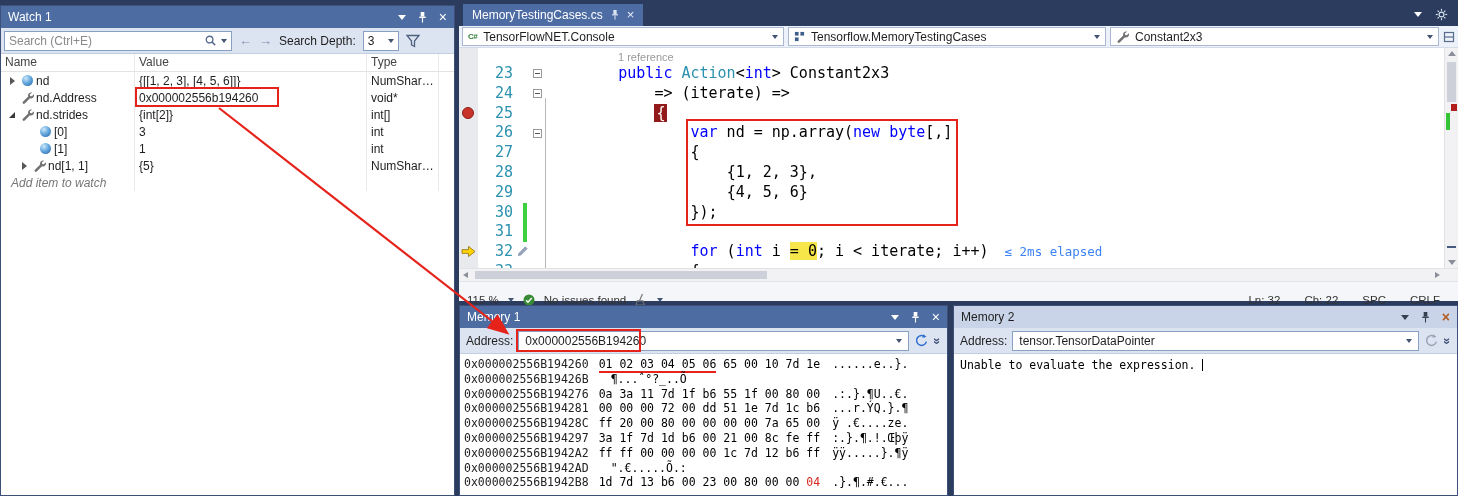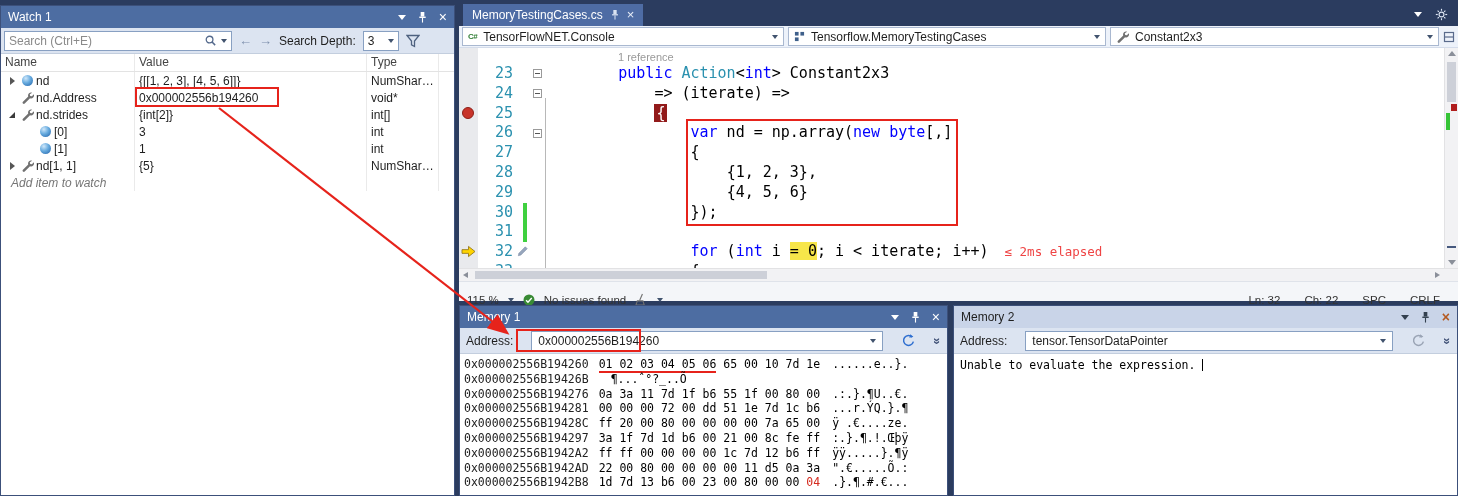--- a/index.html
+++ b/index.html
@@ -66,21 +66,21 @@
 .lens-row{display:flex;height:16px;line-height:16px}
 .c-bp{flex:0 0 19px;position:relative}
 .c-num{flex:0 0 40px;text-align:right;color:#2b91af;padding-right:5px}
 .c-mark{flex:0 0 10px;position:relative}
 .c-out{flex:0 0 18px;position:relative;display:flex;align-items:center;justify-content:center}
 .c-text{flex:1;white-space:pre;color:#000}
 .tk-k{color:#0000ff}.tk-t{color:#2b91af}.tk-p{color:#000}
 .tk-hl{background:#f7e64a;color:#000}
 .tk-bp{background:#921a1a;color:#fff;padding:0 2px}
 .lens-text{color:#9a9a9a;font-size:11px;font-family:"Liberation Sans",sans-serif;margin-left:72px}
-.tip{color:#ef4444;font-size:12.5px;margin-left:16px}
+.tip{color:#3b82f6;font-size:12.5px;margin-left:16px}
 .out-box{width:9px;height:9px;border:1px solid #9a9a9a;background:#fff;position:relative}
 .out-box::before{content:"";position:absolute;left:1px;right:1px;top:3px;height:1px;background:#555}
 .bp-dot{position:absolute;left:3px;top:3.5px;width:12px;height:12px;border-radius:50%;background:#c8342a;border:1px solid #8e1f17}
 .cur-arrow{position:absolute;left:2px;top:3px}
 .chg-bar{position:absolute;left:5px;top:0;bottom:0;width:4px;background:#3fd03f}
 .pencil{position:absolute;left:-1px;top:3px}
 .vline{position:absolute;left:86px;top:50px;height:174px;border-left:1px solid #b8b8b8;z-index:0}
 
 .vsb{position:absolute;right:0;top:0;bottom:0;width:14px;background:#f2f2f4;border-left:1px solid #e2e2e4;z-index:2}
 .vsb .up{position:absolute;top:3px;left:3px;width:0;height:0;border-left:4px solid transparent;border-right:4px solid transparent;border-bottom:5px solid #8a8f99}
@@ -94,21 +94,21 @@
 .hscroll .lt{position:absolute;left:4px;top:3px;width:0;height:0;border-top:3.5px solid transparent;border-bottom:3.5px solid transparent;border-right:5px solid #8a8f99}
 .hscroll .rt{position:absolute;right:18px;top:3px;width:0;height:0;border-top:3.5px solid transparent;border-bottom:3.5px solid transparent;border-left:5px solid #8a8f99}
 .hscroll .thumb{position:absolute;left:16px;top:2px;bottom:2px;width:292px;background:#cdd0d8}
 .estatus{height:20px;flex:0 0 20px;background:#f4f6f9;display:flex;align-items:center;font-size:11.5px;color:#333;padding:16px 18px 0 8px;gap:9px;border-top:1px solid #dfe3ea}
 .est-right{margin-left:auto;display:flex;gap:24px}
 
 
 .bottom-row{display:flex;margin-top:4px;flex:1;min-height:0}
 .mem1{width:489px;flex:0 0 489px}
 .mem2{flex:1;margin-left:5px}
-.mem-toolbar{height:26px;flex:0 0 26px;background:#dce4f1;display:flex;align-items:center;padding:0 6px;gap:18px;font-size:12px;border-bottom:1px solid #c3cede}
+.mem-toolbar{height:26px;flex:0 0 26px;background:#dce4f1;display:flex;align-items:center;padding:0 6px;gap:5px;font-size:12px;border-bottom:1px solid #c3cede}
 .addr-combo{flex:1;height:20px;background:#fff;border:1px solid #88a0c2;display:flex;align-items:center;padding:0 6px;gap:4px;position:relative}
 .addr-combo .txt{flex:1;font-size:12px;white-space:nowrap;overflow:hidden}
 .overflow{color:#44557a;font-weight:bold;font-size:12px;transform:rotate(90deg)}
 .mem-body{flex:1;background:#fff;font-family:"DejaVu Sans Mono",monospace;font-size:11.5px;line-height:14.8px;padding:3px 0 0 4px;overflow:hidden;color:#000}
 .mem-row{display:flex;white-space:pre}
 .m-addr{color:#222;margin-right:10px}
 .m-ascii{margin-left:12px}
 .u{border-bottom:2px solid #e6231b}
 .r{color:#d42a1e}
 .cursorbar{display:inline-block;width:1px;height:12px;background:#000;margin-left:7px;vertical-align:-2px}
@@ -243,21 +243,21 @@
                 <span class="wicon">
                   <span class="sphere"></span>
                 </span>
                 <span class="nm">[1]</span>
               </div>
               <div class="wcell wval">1</div>
               <div class="wcell wtype">int</div>
               <div class="wcell wfill"></div>
             </div>
             <div class="watch-row">
-              <div class="wcell wname" style="padding-left: 4px;">
+              <div class="wcell wname" style="padding-left: 16px;">
                 <span class="exp">
                   <span class="tri-r"></span>
                 </span>
                 <span class="wicon">
                   <svg class="svg13" viewBox="0 0 16 16">
                     <path d="M13.8 2.1a3.7 3.7 0 0 0-4.9 4.6L2.4 13.2a1.55 1.55 0 1 0 2.2 2.2l6.5-6.5a3.7 3.7 0 0 0 4.7-4.8L13.4 6.5l-2.1-.5-.5-2.1z" fill="#717171"></path>
                   </svg>
                 </span>
                 <span class="nm">nd[1, 1]</span>
               </div>
@@ -522,21 +522,21 @@
           <span class="overflow">»</span>
         </div>
         <div class="mem-body">
             <div class="mem-row"><span class="m-addr">0x000002556B194260</span><span class="m-bytes"><span class="u">01 02 03 04 05 06</span><span> 65 00 10 7d 1e</span></span><span class="m-ascii">......e..}.</span></div>
             <div class="mem-row"><span class="m-addr">0x000002556B19426B</span><span class="m-ascii">¶...ˆ°?_..Õ</span></div>
             <div class="mem-row"><span class="m-addr">0x000002556B194276</span><span class="m-bytes"><span>0a 3a 11 7d 1f b6 55 1f 00 80 00</span></span><span class="m-ascii">.:.}.¶U..€.</span></div>
             <div class="mem-row"><span class="m-addr">0x000002556B194281</span><span class="m-bytes"><span>00 00 00 72 00 dd 51 1e 7d 1c b6</span></span><span class="m-ascii">...r.ÝQ.}.¶</span></div>
             <div class="mem-row"><span class="m-addr">0x000002556B19428C</span><span class="m-bytes"><span>ff 20 00 80 00 00 00 00 7a 65 00</span></span><span class="m-ascii">ÿ .€....ze.</span></div>
             <div class="mem-row"><span class="m-addr">0x000002556B194297</span><span class="m-bytes"><span>3a 1f 7d 1d b6 00 21 00 8c fe ff</span></span><span class="m-ascii">:.}.¶.!.Œþÿ</span></div>
             <div class="mem-row"><span class="m-addr">0x000002556B1942A2</span><span class="m-bytes"><span>ff ff 00 00 00 00 1c 7d 12 b6 ff</span></span><span class="m-ascii">ÿÿ.....}.¶ÿ</span></div>
-            <div class="mem-row"><span class="m-addr">0x000002556B1942AD</span><span class="m-bytes"><span>22 00 80 00 00 00 00 11 d5 0a 3a</span></span><span class="m-ascii">".€.....Õ.:</span></div>
+            <div class="mem-row"><span class="m-addr">0x000002556B1942AD</span><span class="m-ascii">".€.....Õ.:</span></div>
             <div class="mem-row"><span class="m-addr">0x000002556B1942B8</span><span class="m-bytes"><span>1d 7d 13 b6 00 23 00 80 00 00 </span><span class="r">04</span></span><span class="m-ascii">.}.¶.#.€...</span></div>
           </div>
       </section>
 
       <section class="toolwin mem2">
         <header class="tw-title light">
           <span class="tw-title-text">Memory 2</span>
           <span class="tw-icons">
             <span class="chev dark"></span>
             <svg width="11" height="13" viewBox="0 0 12 14">

